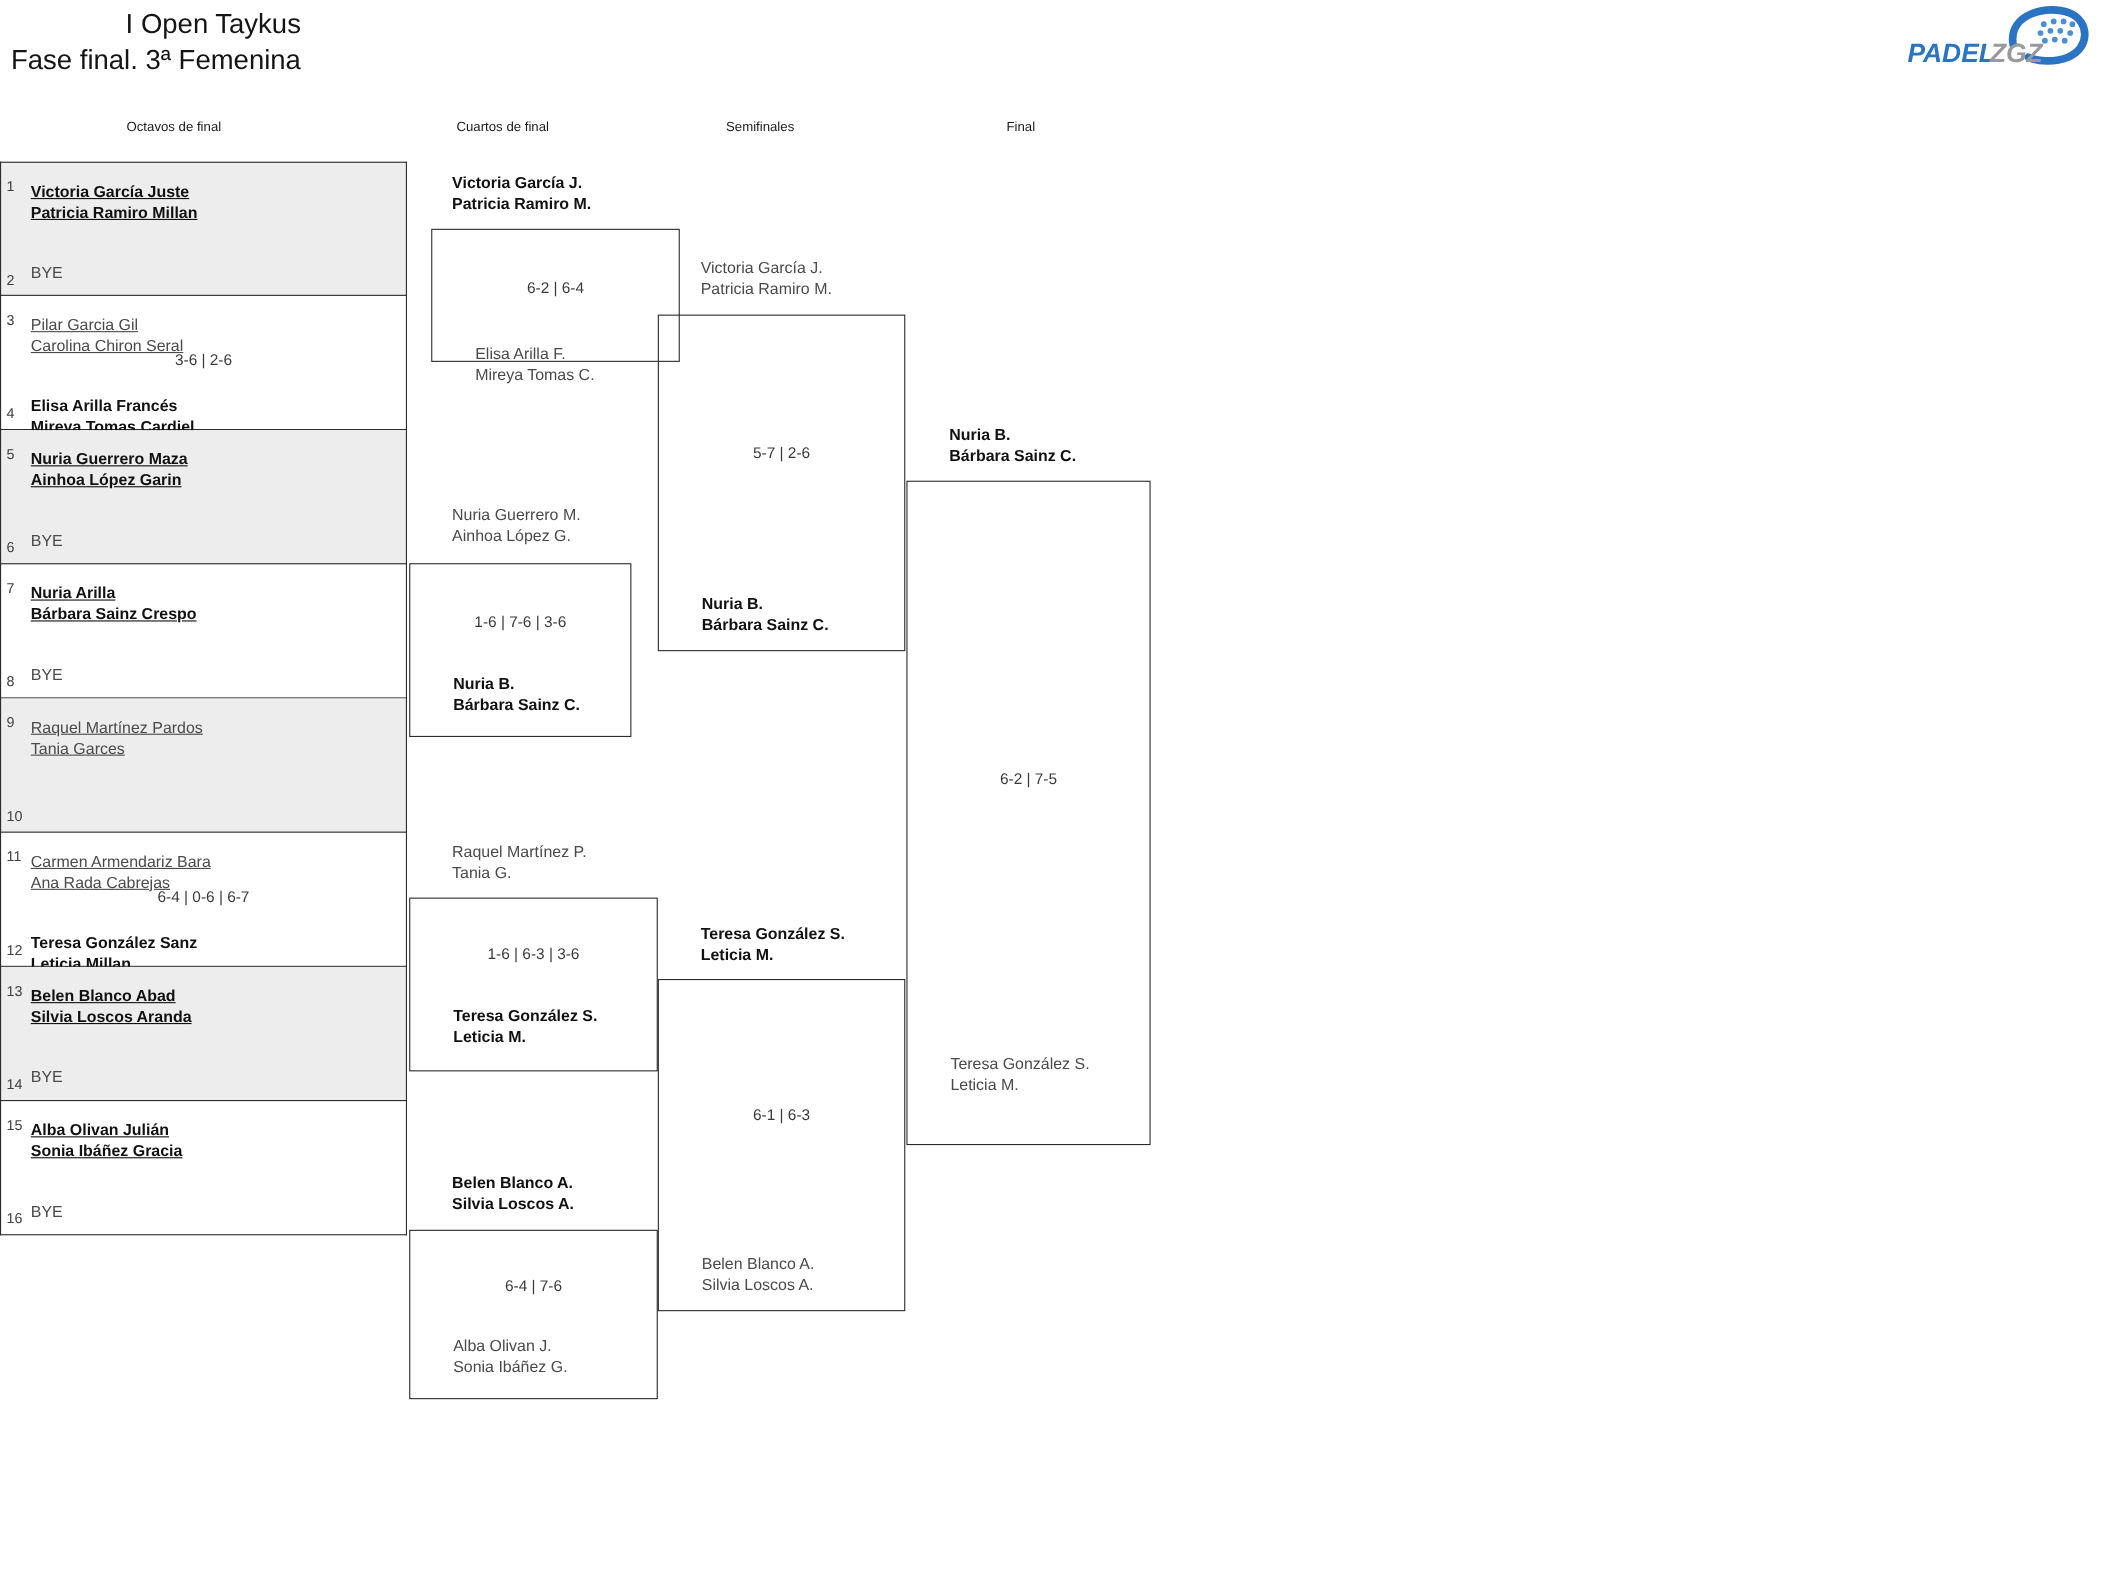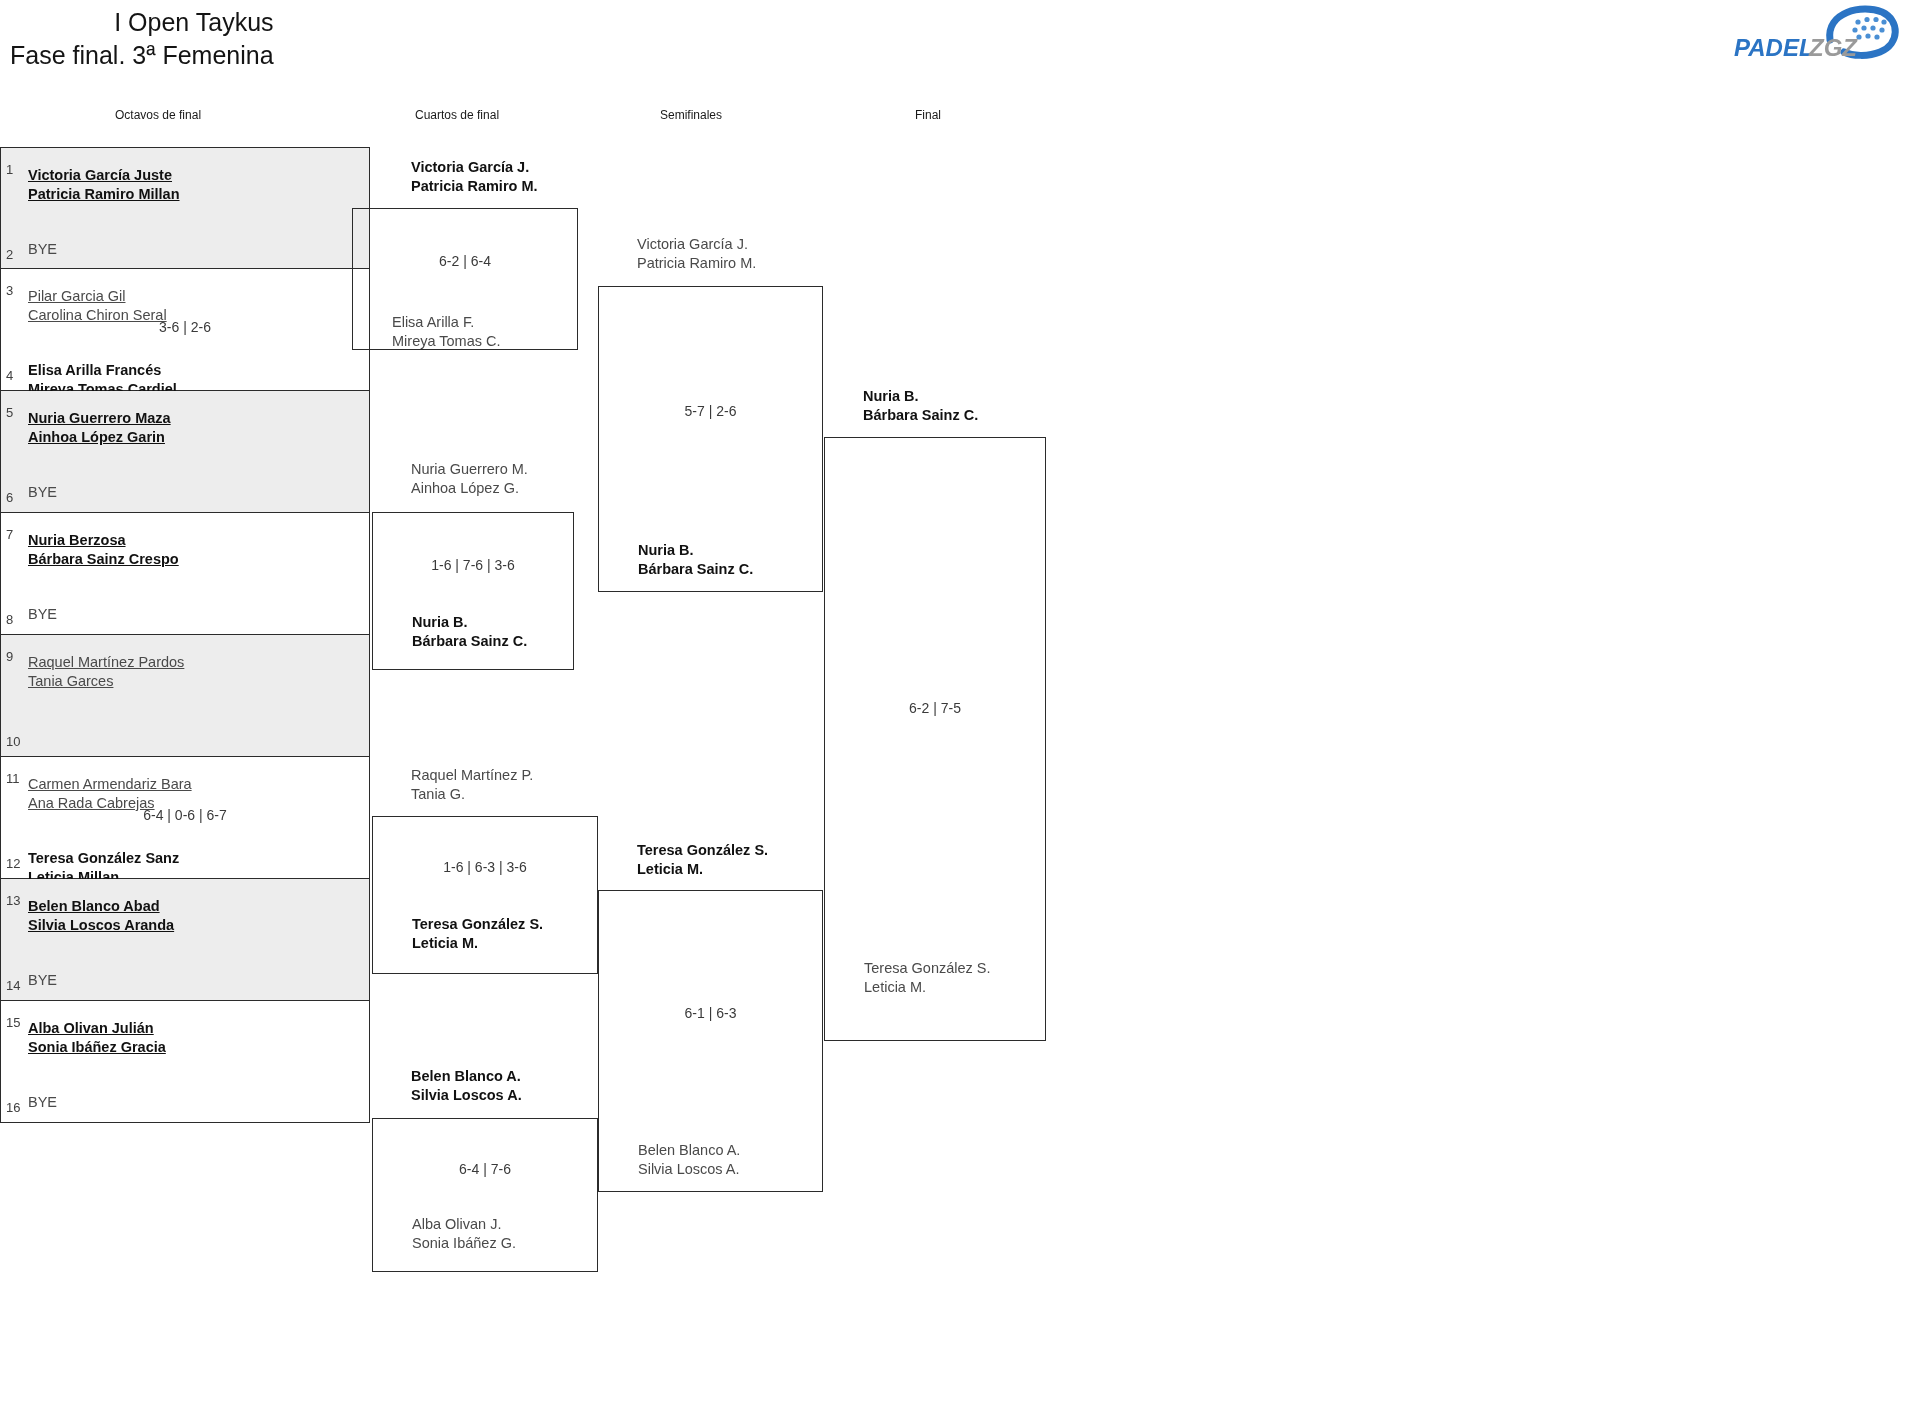--- a/index.html
+++ b/index.html
@@ -142,21 +142,21 @@
     <div class="r16score"></div>
     <div class="seedno bot">6</div>
     <div class="teamline bot bye">
       <div>BYE</div>
     </div>
   </div>
 
   <div class="pairblock">
     <div class="seedno top">7</div>
     <div class="teamline top win">
-      <div>Nuria Berzosa</div>
+      <div>Nuria Arilla</div>
         <div>Bárbara Sainz Crespo</div>
     </div>
     <div class="r16score"></div>
     <div class="seedno bot">8</div>
     <div class="teamline bot bye">
       <div>BYE</div>
     </div>
   </div>
 
   <div class="pairblock shaded">
@@ -212,21 +212,21 @@
     </div>
   </div>
 
 </div>
 <div id="r16-outer"></div>
 
 <div class="bname" style="left:375px;top:158px">
   <div class="win">Victoria García J.</div>
     <div class="win">Patricia Ramiro M.</div>
 </div>
-<div class="bbox" style="left:352px;top:208px;width:226px;height:142px">
+<div class="bbox" style="left:392px;top:208px;width:226px;height:121px">
   <div class="bscore" style="top:44px">6-2 | 6-4</div>
   <div class="bname" style="left:3px;top:104px">
     <div class="lose">Elisa Arilla F.</div>
       <div class="lose">Mireya Tomas C.</div>
   </div>
 </div>
 
 <div class="bname" style="left:375px;top:460px">
   <div class="lose">Nuria Guerrero M.</div>
     <div class="lose">Ainhoa López G.</div>

